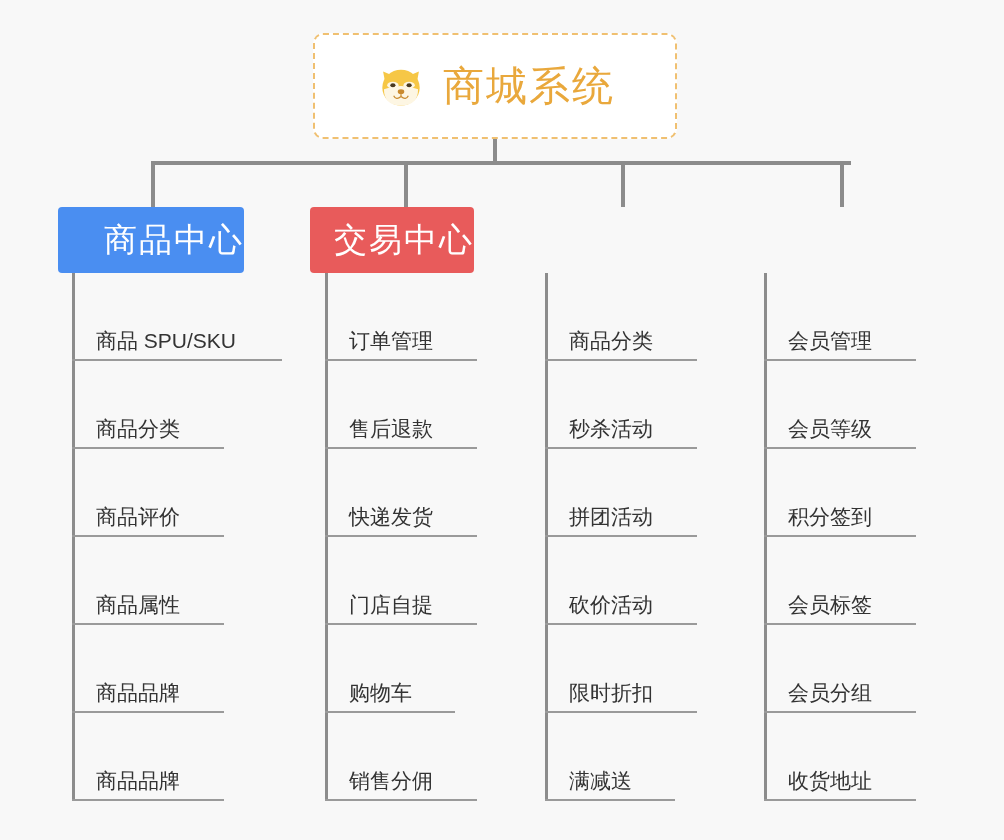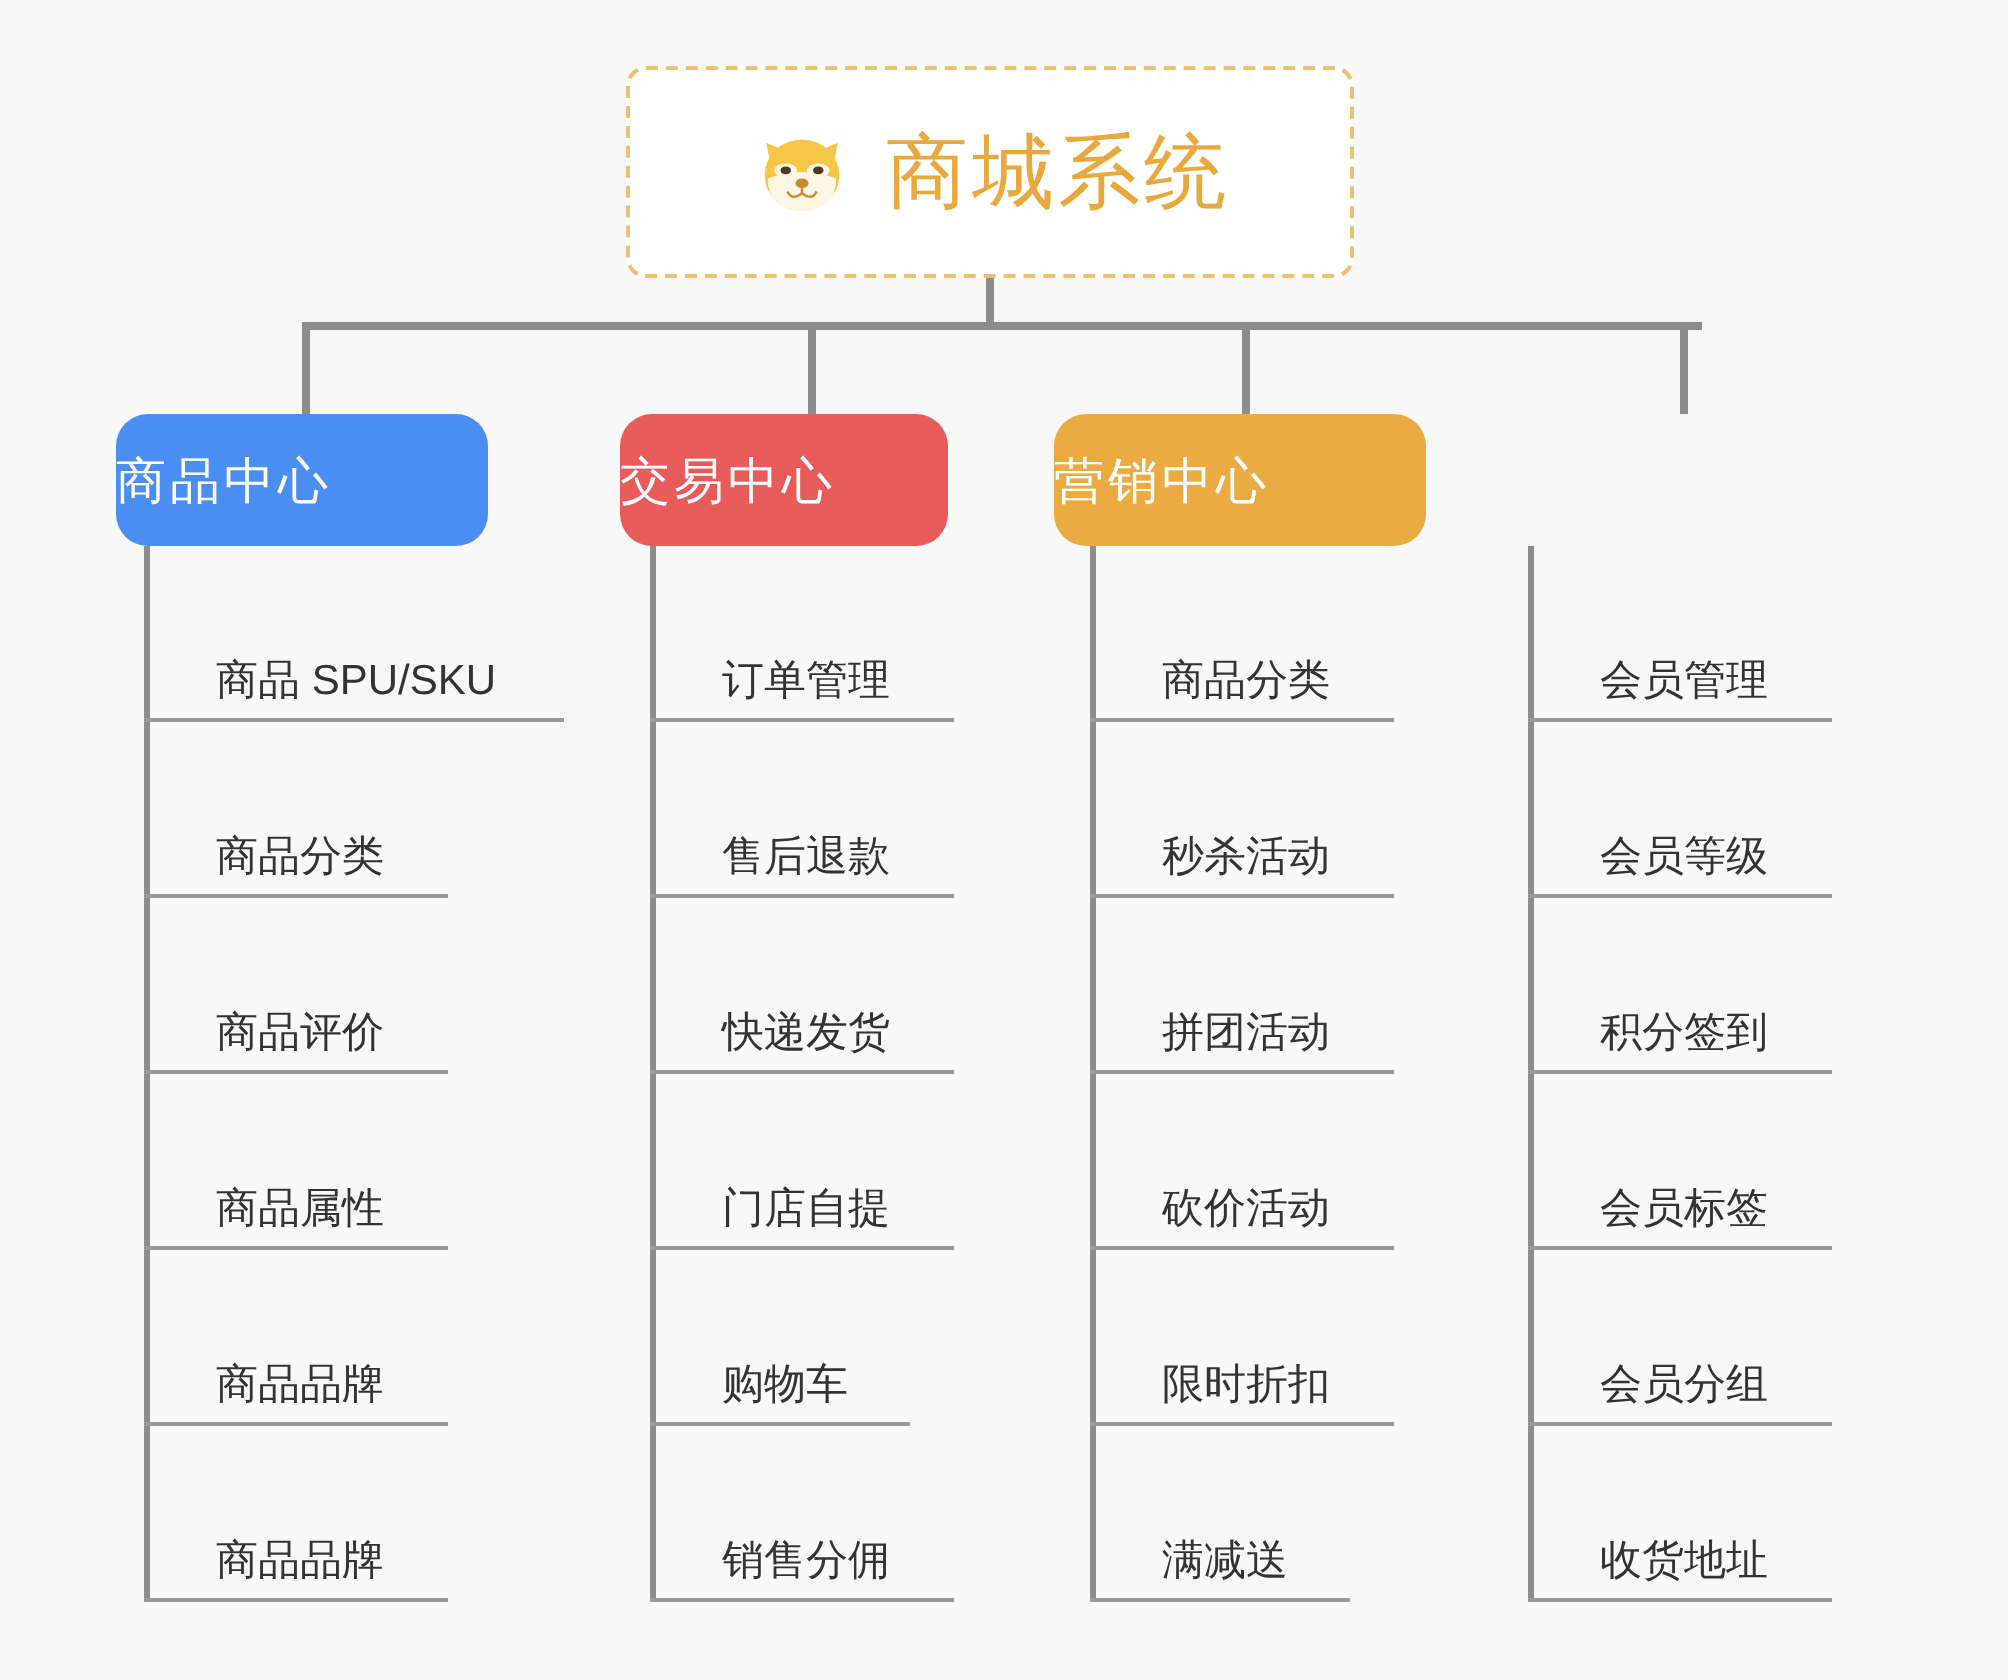--- a/index.html
+++ b/index.html
@@ -41,24 +41,24 @@
   
   .conn{position:absolute;background:#8c8c8c;}
   .stem{left:493px;top:139px;width:4px;height:26px;}
   .hbar{left:151px;top:161px;width:700px;height:4px;}
   .drop{top:161px;width:4px;height:46px;}
 
   
   .cat-box{
     position:absolute;
     top:207px;height:66px;
-    border-radius:16px;
-    display:flex;align-items:center;justify-content:flex-start;
+    border-radius:4px;
+    display:flex;align-items:center;justify-content:flex-end;
     color:#ffffff;
-    font-size:25px;
+    font-size:33px;
     letter-spacing:2px;
     box-sizing:border-box;
   }
 
   
   .column{
     position:absolute;
     top:273px;
   }
   .rail{
@@ -67,21 +67,21 @@
     width:3px;
     background:#8c8c8c;
   }
   .item{
     position:absolute;
     left:0;
     height:88px;
   }
   .item-label{
     position:absolute;
-    left:36px;bottom:10px;
+    left:24px;bottom:10px;
     font-size:21px;
     color:#333333;
     white-space:nowrap;
     line-height:1;
   }
   .item-underline{
     position:absolute;
     left:0;bottom:0;
     height:2px;
     background:#9a9a9a;
@@ -125,23 +125,20 @@
   <div class="conn drop" style="left:404px"></div>
   <div class="conn drop" style="left:621px"></div>
   <div class="conn drop" style="left:840px"></div>
 
   <div class="cat-box" style="left:58px;width:186px;background:#4a8ef1">
     <span>商品中心</span>
   </div>
   <div class="cat-box" style="left:310px;width:164px;background:#e85b5b">
     <span>交易中心</span>
   </div>
-  <div class="cat-box" style="left:527px;width:186px;background:#eaac42">
-    <span>营销中心</span>
-  </div>
 
   <div class="column" style="left:72px">
       <div class="rail" style="height: 528px;"></div>
       <div class="item" style="top: 0px;">
         <span class="item-label">商品 SPU/SKU</span>
         <div class="item-underline" style="width: 210px;"></div>
       </div>
       <div class="item" style="top: 88px;">
         <span class="item-label">商品分类</span>
         <div class="item-underline" style="width: 152px;"></div>

